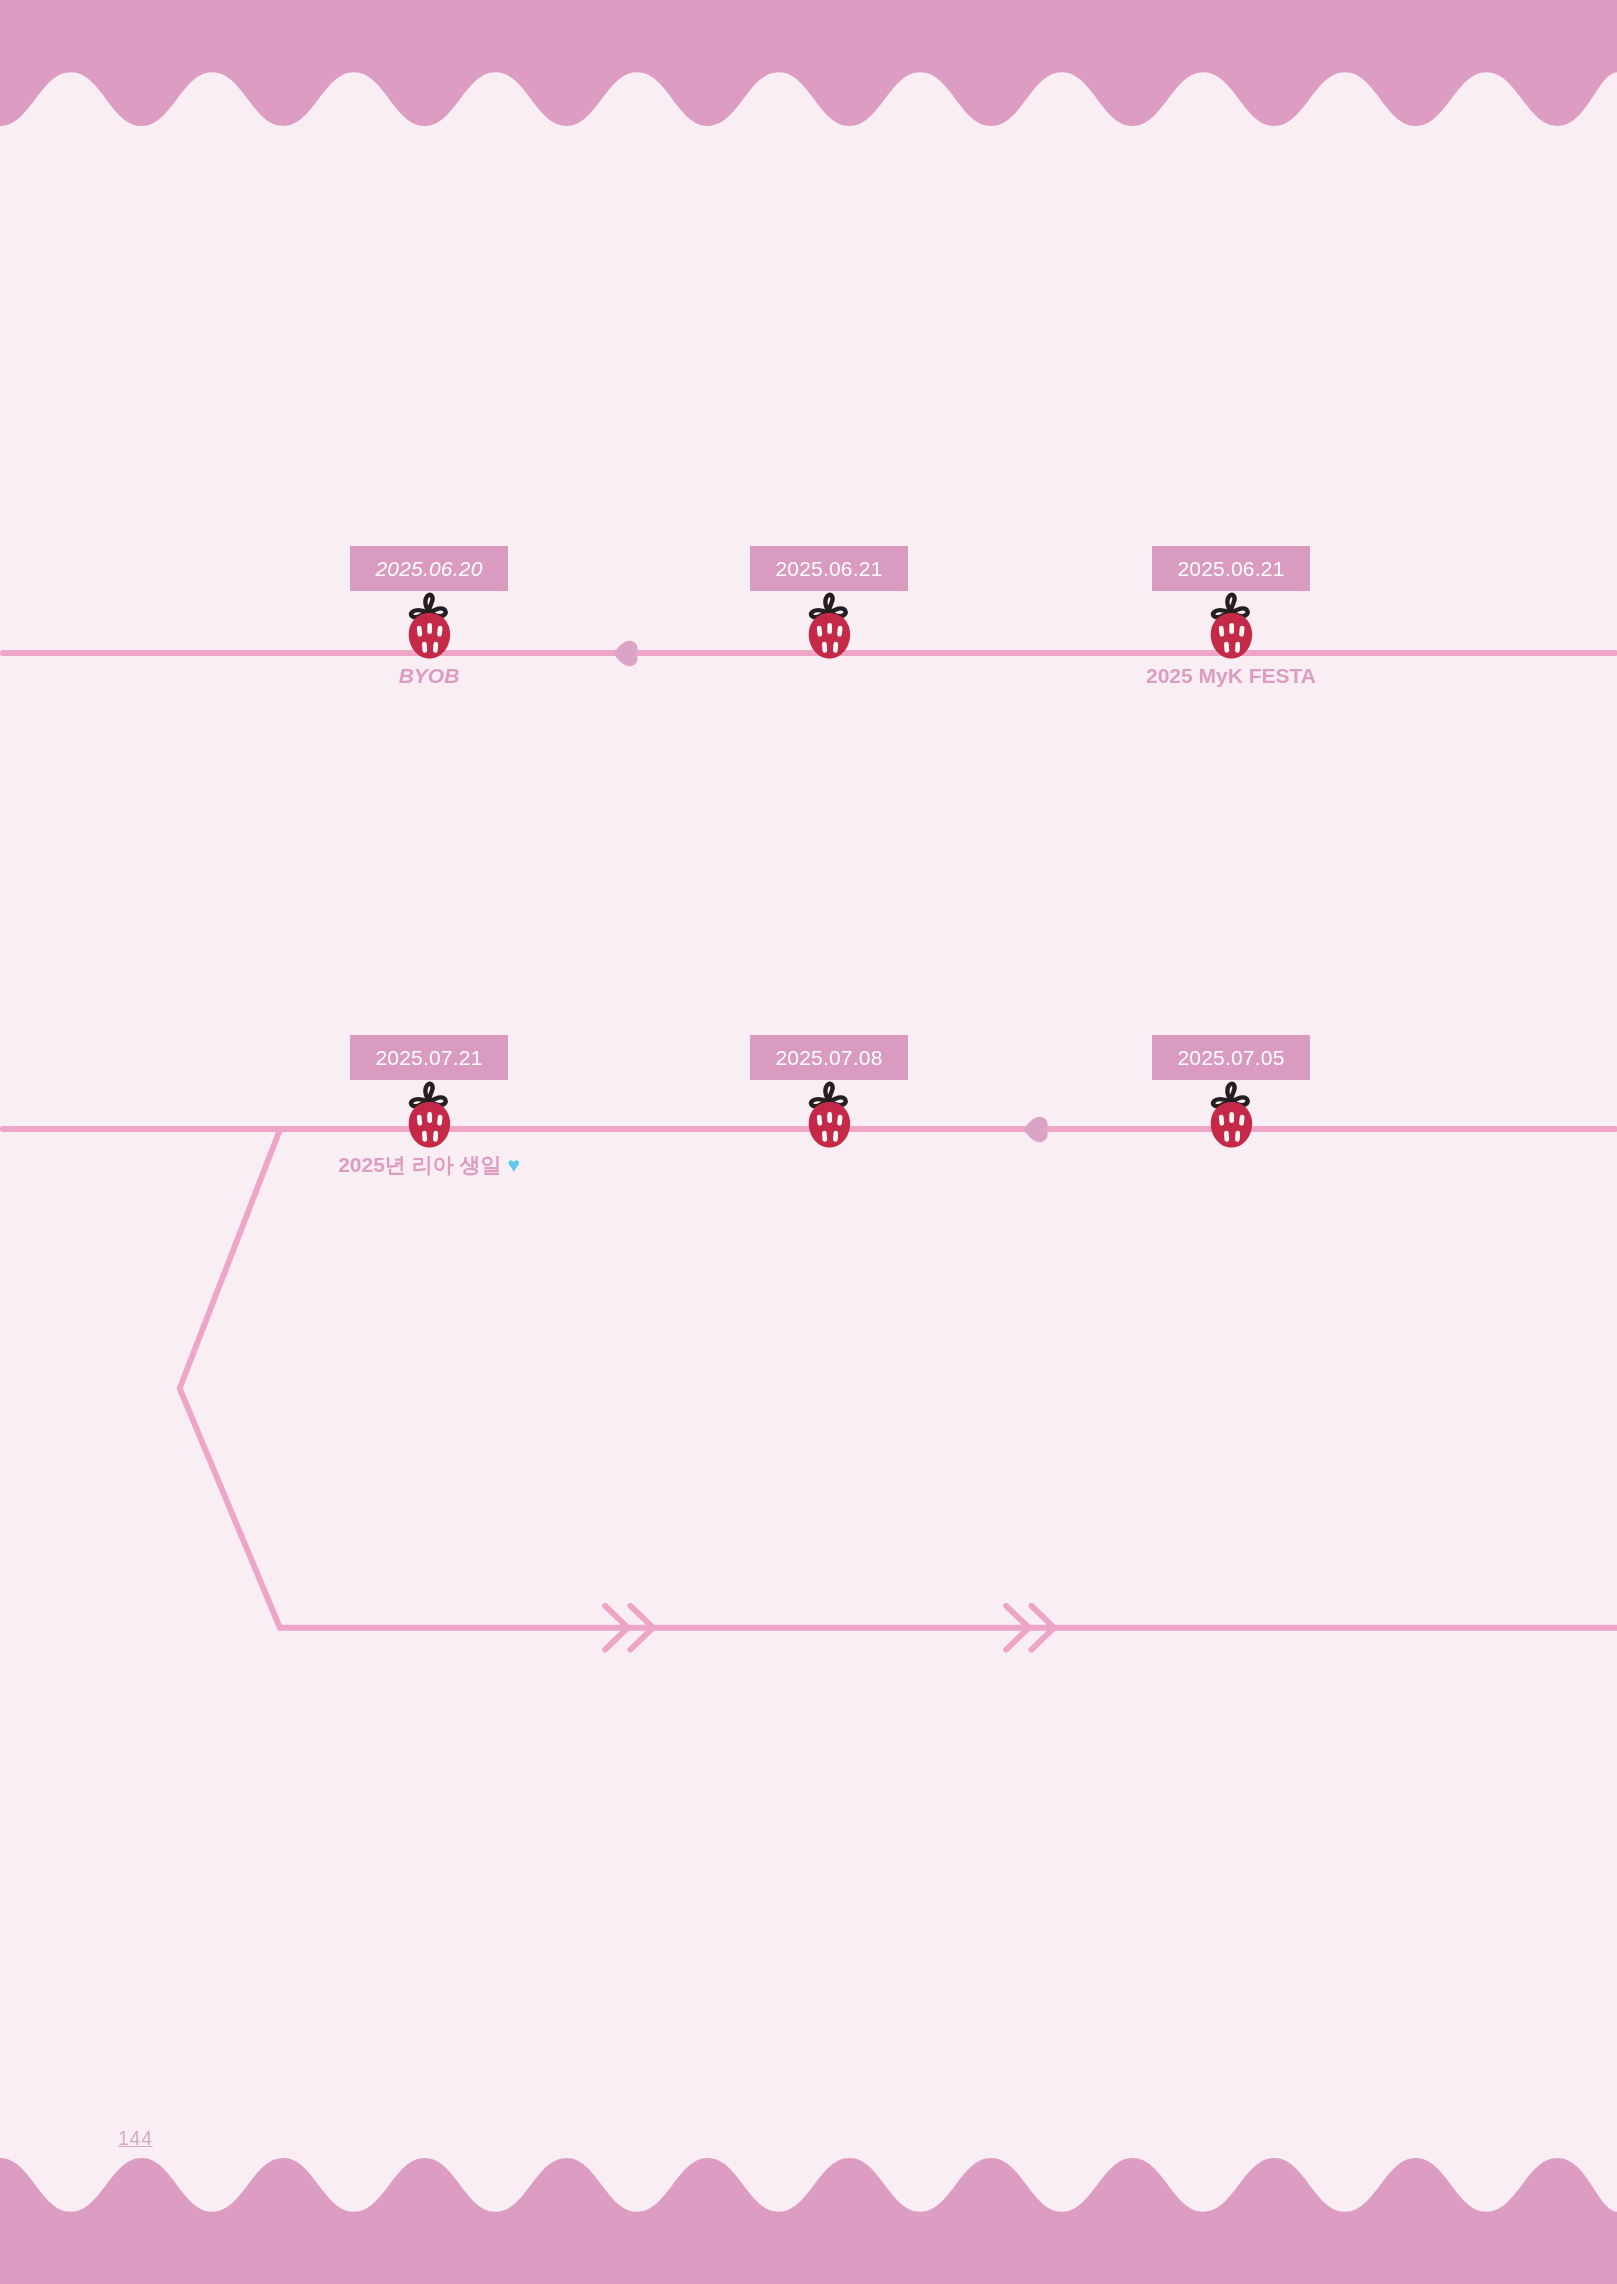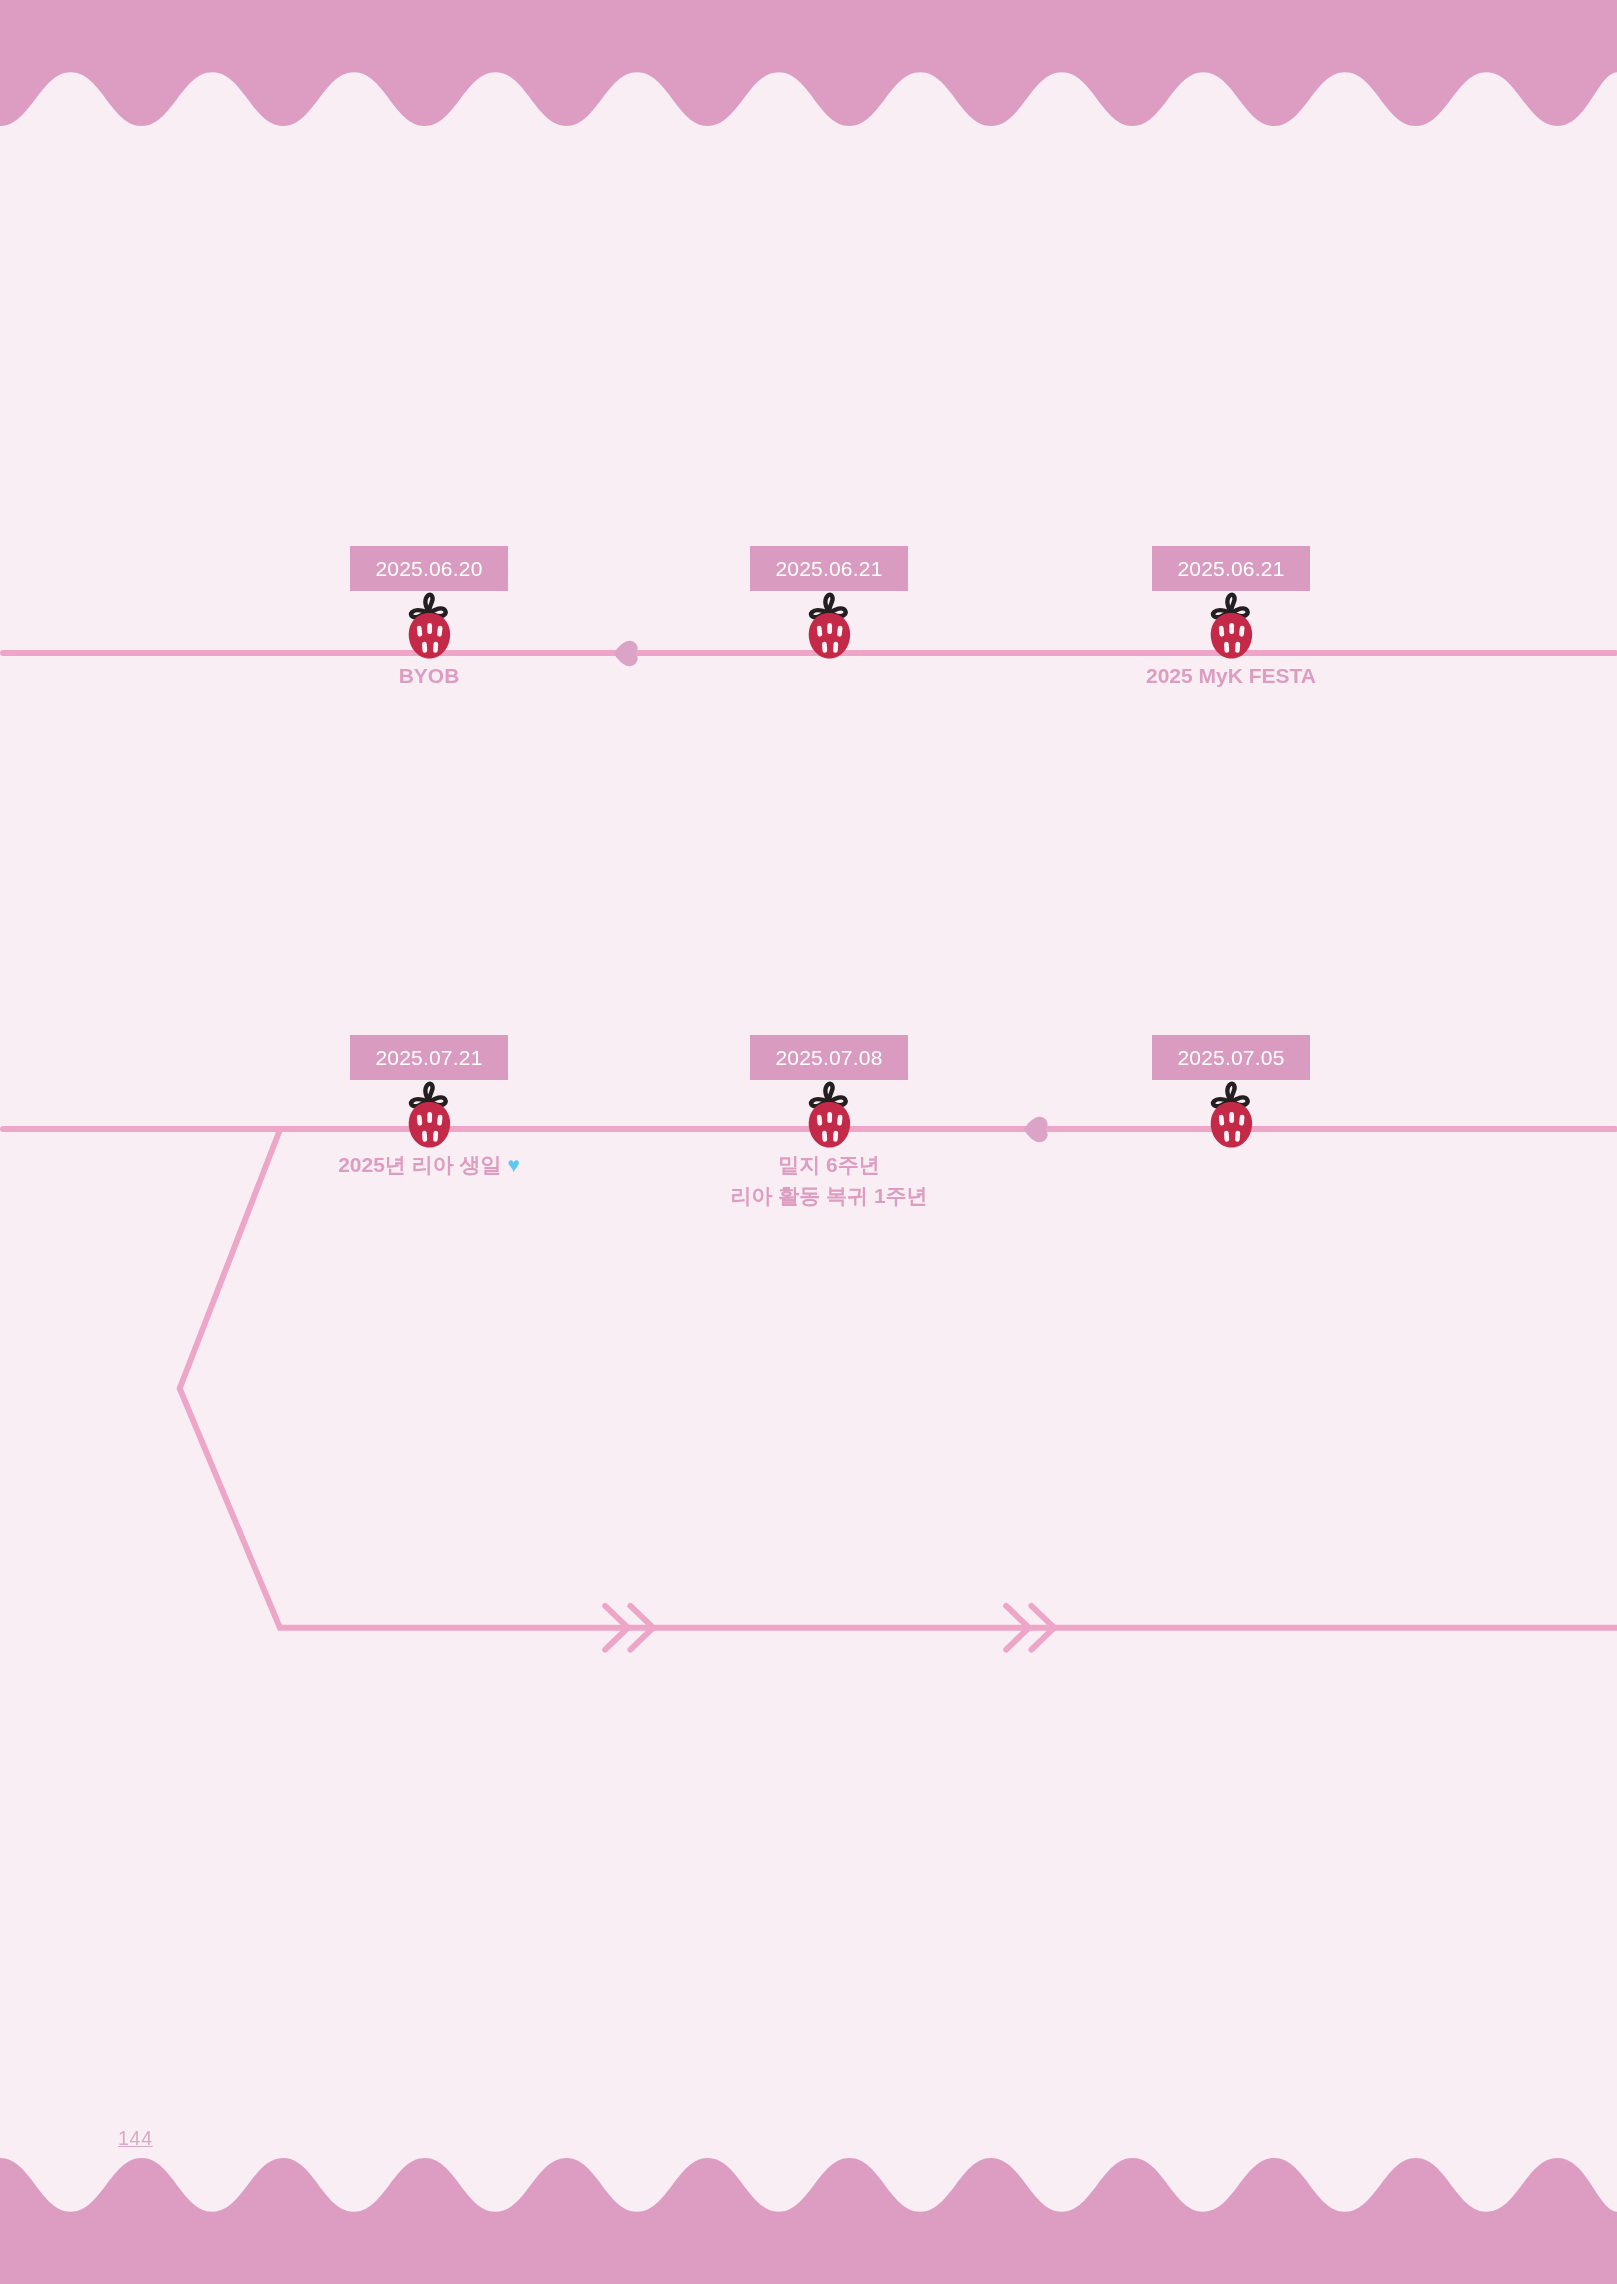--- a/index.html
+++ b/index.html
@@ -190,21 +190,21 @@
     <div class="tl-line" style="top:650px;"></div>
 
     <svg class="heart-marker" style="left:625px; top:639px;" viewBox="0 0 32 32">
       <g transform="rotate(90 16 16)">
         <path d="M16 29 C16 29 2 20.5 2 11.5 C2 6.2 6.1 2.6 10.4 2.6
                  C13.1 2.6 15.2 4.1 16 5.6 C16.8 4.1 18.9 2.6 21.6 2.6
                  C25.9 2.6 30 6.2 30 11.5 C30 20.5 16 29 16 29 Z" fill="#dba4c6"></path>
       </g>
     </svg>
 
-    <div class="tl-node" style="left:429px; top:546px;">
+    <div class="tl-node" style="left:429px; top:546px;font-style:italic;">
       <div class="date-badge">2025.06.20</div>
       <div class="berry-wrap">
         <svg class="berry" width="56" height="71" viewBox="0 0 66 84">
           <g fill="none" stroke="#231f20" stroke-width="5.2" stroke-linecap="round" stroke-linejoin="round">
             <path d="M33.5 27 C30 20 26 12 31 6 C36 1 39 8 36 14 C34 18.5 32.5 23 33.5 27 Z"></path>
             <path d="M33 26 C26 23 17 21 13 25 C9 29 15 33 21 30 C26 27.5 30 26 33 26 Z"></path>
             <path d="M34 26 C40 21.5 49 18 52 23 C55 28 48 31 42 29 C38 27.5 35.5 26.5 34 26 Z"></path>
           </g>
           <path d="M33.5 26 C49 26 58 38 58 51.5 C58 67 47 80 33.5 80
                    C20 80 9 67 9 51.5 C9 38 18 26 33.5 26 Z" fill="#c42a47"></path>
@@ -320,24 +320,20 @@
                    C20 80 9 67 9 51.5 C9 38 18 26 33.5 26 Z" fill="#c42a47"></path>
           <g fill="#fdf4f7">
             <rect x="19" y="41" width="5.6" height="13" rx="2.8" transform="rotate(-6 21.8 47.5)"></rect>
             <rect x="31" y="38" width="5.6" height="13" rx="2.8"></rect>
             <rect x="43" y="41" width="5.6" height="13" rx="2.8" transform="rotate(6 45.8 47.5)"></rect>
             <rect x="25" y="60" width="5.6" height="13" rx="2.8" transform="rotate(-4 27.8 66.5)"></rect>
             <rect x="38" y="60" width="5.6" height="13" rx="2.8" transform="rotate(4 40.8 66.5)"></rect>
           </g>
         </svg>
       </div>
-      <div class="node-label">
-        <div>밑지 6주년</div>
-        <div>리아 활동 복귀 1주년</div>
-      </div>
     </div>
 
     <div class="tl-node" style="left:1231px; top:1035px;">
       <div class="date-badge">2025.07.05</div>
       <div class="berry-wrap">
         <svg class="berry" width="56" height="71" viewBox="0 0 66 84">
           <g fill="none" stroke="#231f20" stroke-width="5.2" stroke-linecap="round" stroke-linejoin="round">
             <path d="M33.5 27 C30 20 26 12 31 6 C36 1 39 8 36 14 C34 18.5 32.5 23 33.5 27 Z"></path>
             <path d="M33 26 C26 23 17 21 13 25 C9 29 15 33 21 30 C26 27.5 30 26 33 26 Z"></path>
             <path d="M34 26 C40 21.5 49 18 52 23 C55 28 48 31 42 29 C38 27.5 35.5 26.5 34 26 Z"></path>

